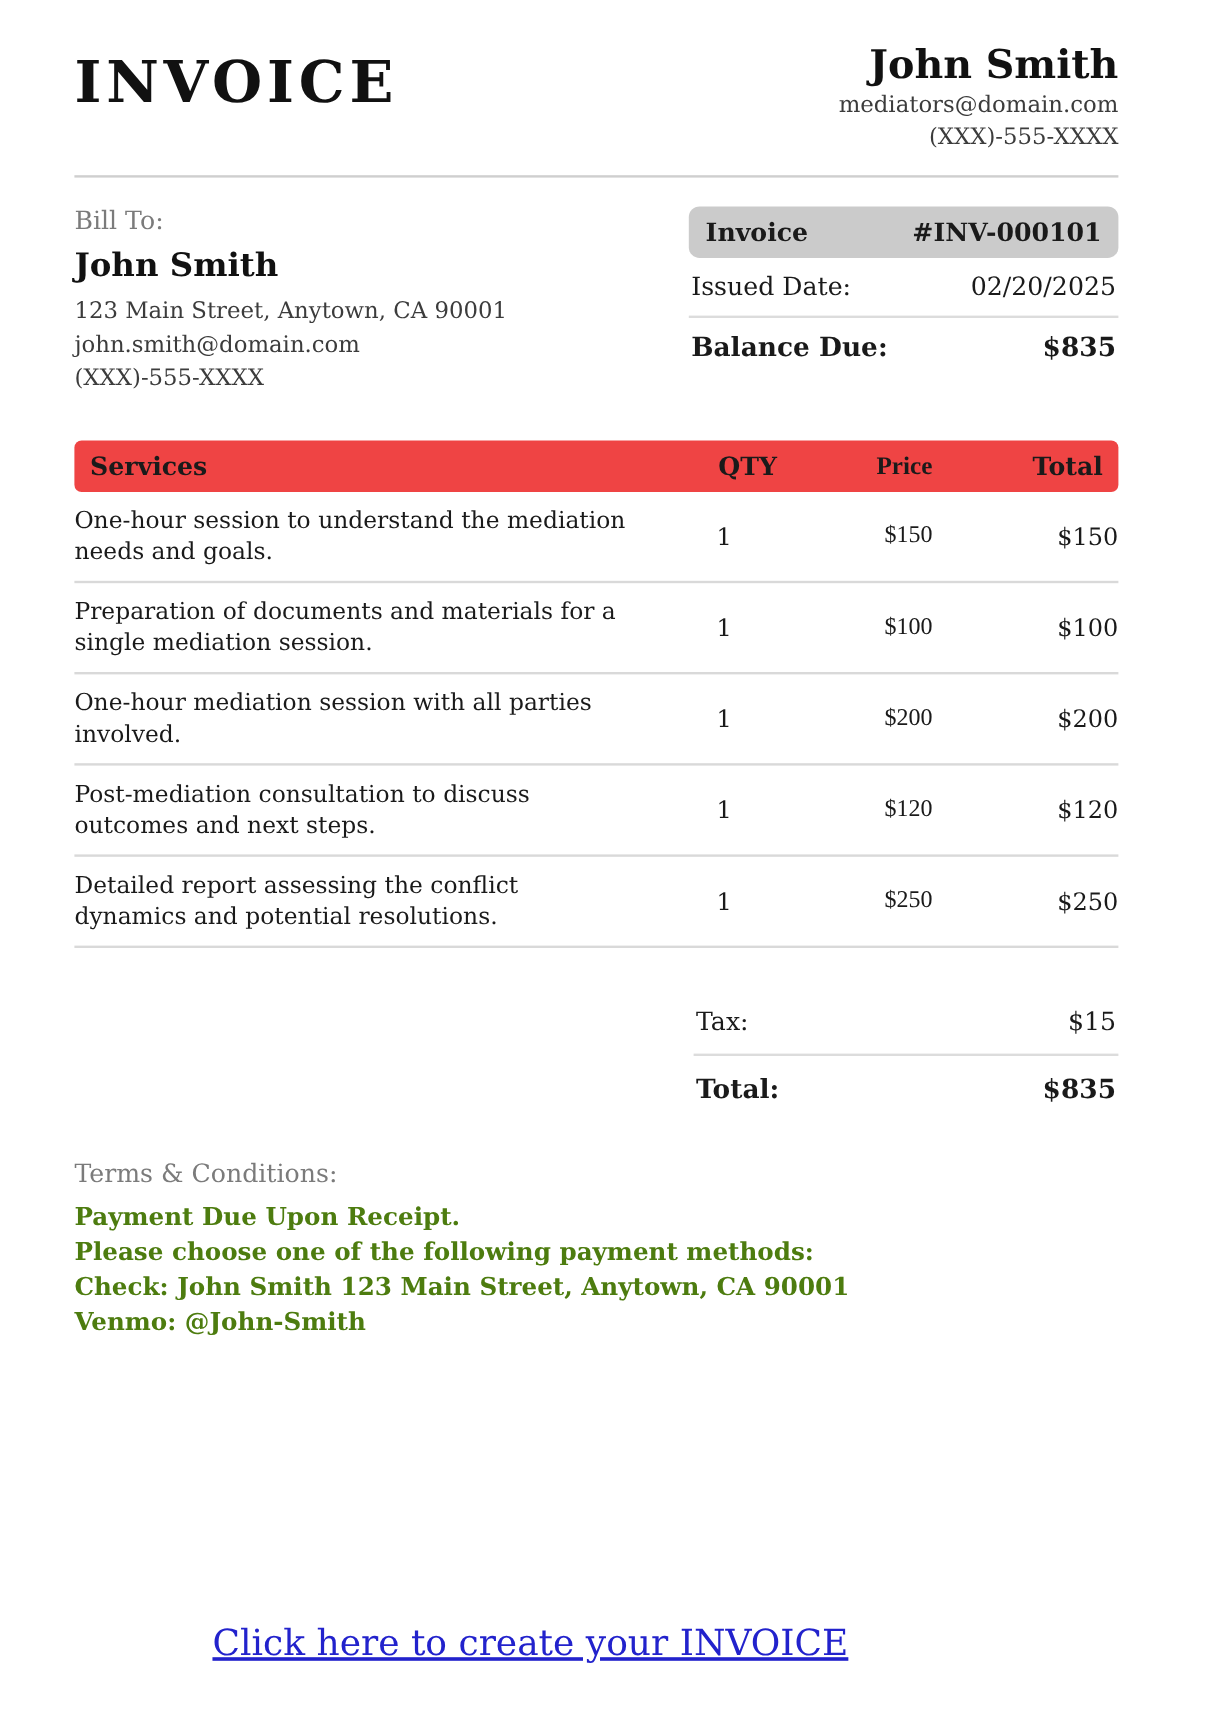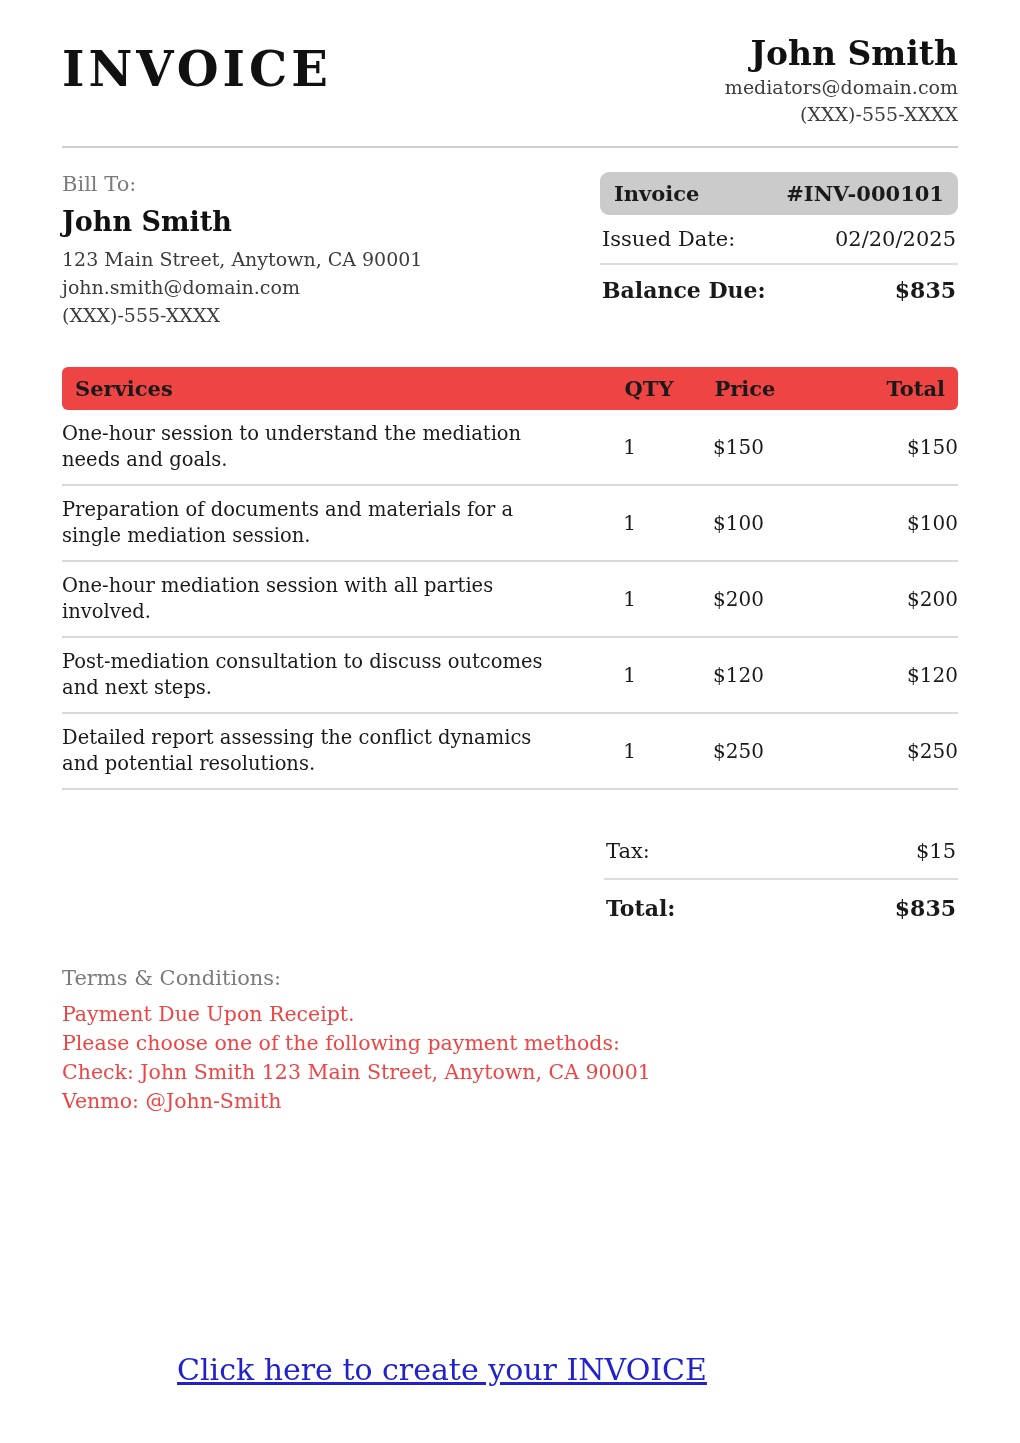--- a/index.html
+++ b/index.html
@@ -4,21 +4,21 @@
 <style>
   * { margin: 0; padding: 0; box-sizing: border-box; }
   html, body { background: #ffffff; }
   body {
     width: 1020px; height: 1443px;
     font-family: "DejaVu Serif", "Liberation Serif", serif;
     color: #1a1a1a;
     overflow: hidden;
     position: relative;
   }
-  .page { padding: 34px 62px 0 62px; }
+  .page { padding: 34px 88px 0 62px; }
 
   
   .header { display: flex; justify-content: space-between; align-items: flex-start; }
   .doc-title {
     font-size: 48px; font-weight: bold; letter-spacing: 4px;
     line-height: 1.15; padding-top: 8px; color: #111;
   }
   .business { text-align: right; }
   .business-name { font-size: 33px; font-weight: bold; line-height: 1.2; color: #111; }
   .business-line { font-size: 19px; color: #3c3c3c; line-height: 27px; }
@@ -53,31 +53,31 @@
     align-items: center; padding: 9px 13px;
     font-size: 21px; font-weight: bold;
   }
   .t-row {
     display: grid; grid-template-columns: 1fr 85px 131px 155px;
     align-items: center; padding: 11px 0;
     border-bottom: 2px solid #d9d9d9; font-size: 20px;
   }
   .t-row .desc { font-size: 19.5px; line-height: 26px; padding-right: 30px; }
   .col-qty { text-align: center; }
-  .col-price { text-align: center; padding-left: 2px; }
+  .col-price { text-align: right; padding-left: 2px; font-family: Liberation Serif, serif; }
   .col-total { text-align: right; }
 
   
   .totals { width: 354px; margin-left: auto; margin-top: 34px; }
   .totals .meta-row { padding: 15px 2px; }
 
   
   .terms { margin-top: 30px; }
   .terms .muted-label { margin-bottom: 10px; }
-  .terms-line { font-size: 20.5px; line-height: 29px; color: #ef4444; }
+  .terms-line { font-size: 20.5px; line-height: 29px; color: #4d7c0f; font-weight: bold; }
 
   
   .footer { position: absolute; left: 0; top: 1352px; width: 884px; text-align: center; }
   .create-link {
     font-size: 30px; color: #2222cc; text-decoration: underline; cursor: pointer;
   }
 </style>
 </head>
 <body>
 

